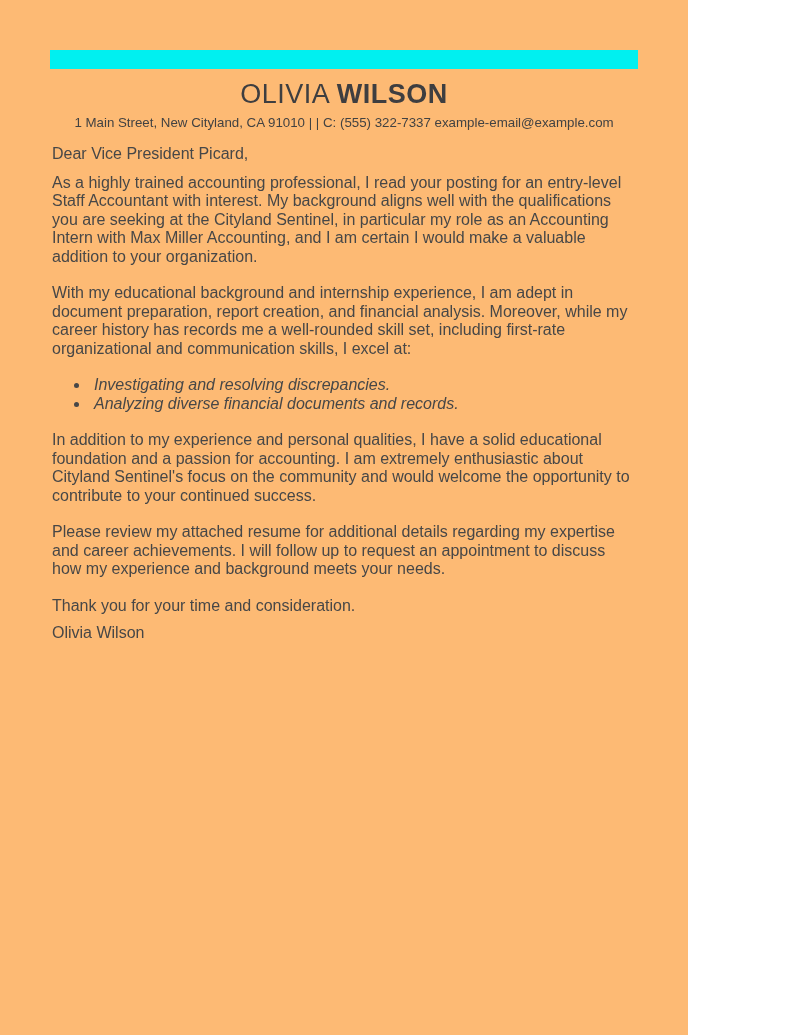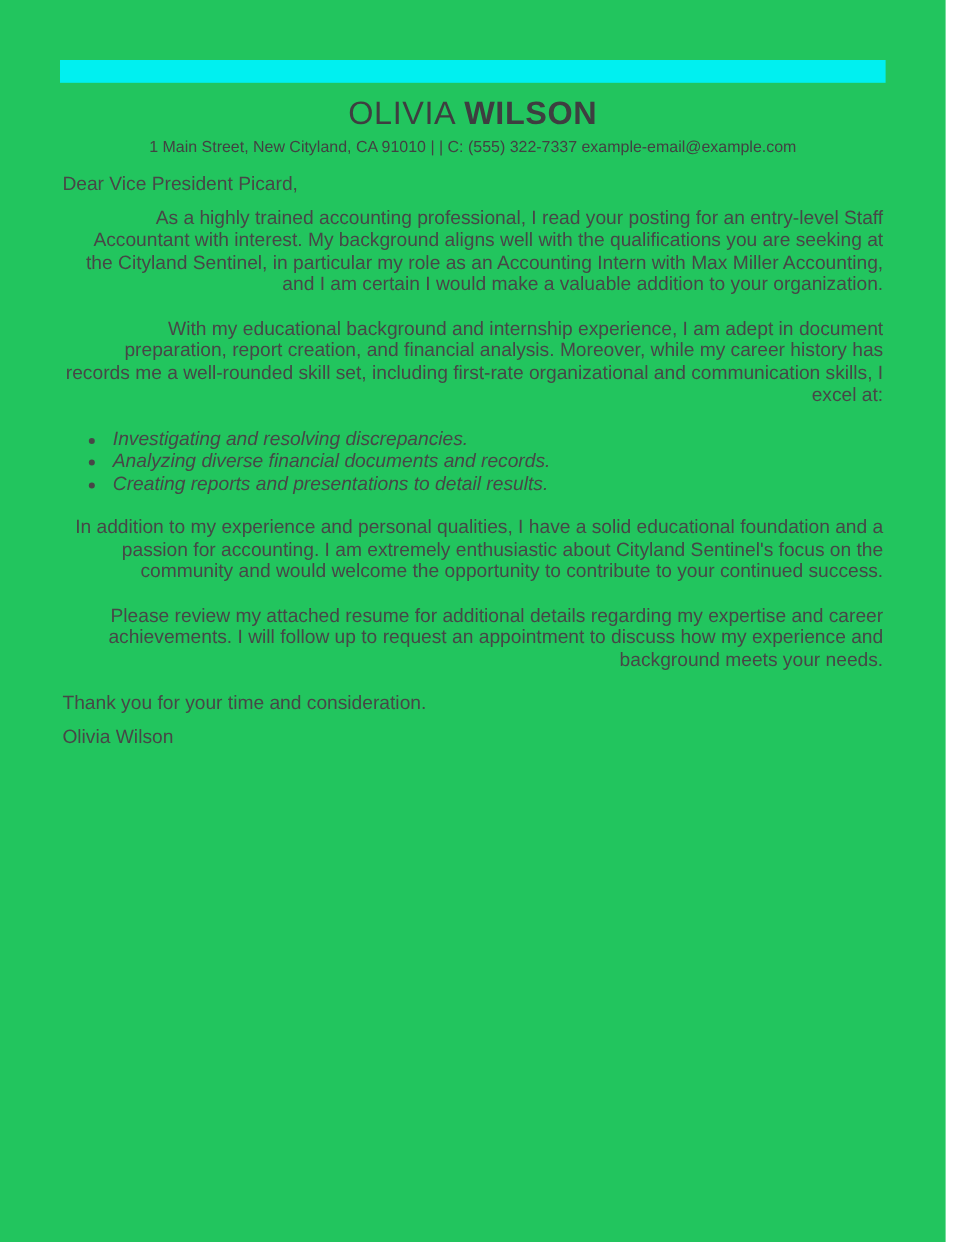--- a/index.html
+++ b/index.html
@@ -2,23 +2,23 @@
 <html><head>
 <meta charset="utf-8">
 <style>
   html, body {
     margin: 0;
     padding: 0;
     background: #ffffff;
   }
   .page {
     position: relative;
-    width: 788px;
+    width: 688px;
     height: 1035px;
-    background: #22c55e;
+    background: #fdba74;
     font-family: "Liberation Sans", sans-serif;
     color: #474747;
     overflow: hidden;
   }
   .accent-bar {
     margin: 50px 50px 0 50px;
     height: 19px;
     background: #00f0f0;
   }
   .name-heading {
@@ -42,21 +42,21 @@
   }
   .letter {
     margin: 15px 52px 0 52px;
     font-size: 16px;
     line-height: 18.5px;
   }
   .letter p {
     margin: 0;
   }
   .salutation     { margin-bottom: 10px !important; }
-  .para           { margin-bottom: 18px !important; text-align: right; }
+  .para           { margin-bottom: 18px !important; }
   .thanks-line    { margin-bottom: 9px  !important; }
   .closing-line   { margin-bottom: 38px !important; }
   ul.skill-list {
     list-style: none;
     margin: 0 0 18px 0;
     padding: 0;
   }
   ul.skill-list li {
     position: relative;
     padding-left: 42px;
@@ -98,24 +98,20 @@
 
     <ul class="skill-list">
       <li>
         <span class="dot"></span>
         <span>Investigating and resolving discrepancies.</span>
       </li>
       <li>
         <span class="dot"></span>
         <span>Analyzing diverse financial documents and records.</span>
       </li>
-      <li>
-        <span class="dot"></span>
-        <span>Creating reports and presentations to detail results.</span>
-      </li>
     </ul>
 
     <p class="para">In addition to my experience and personal qualities, I have a solid educational foundation and a passion for accounting. I am extremely enthusiastic about Cityland Sentinel's focus on the community and would welcome the opportunity to contribute to your continued success.</p>
 
     <p class="para">Please review my attached resume for additional details regarding my expertise and career achievements. I will follow up to request an appointment to discuss how my experience and background meets your needs.</p>
 
     <p class="thanks-line">Thank you for your time and consideration.</p>
 
 
     <p class="signature">Olivia Wilson</p>

